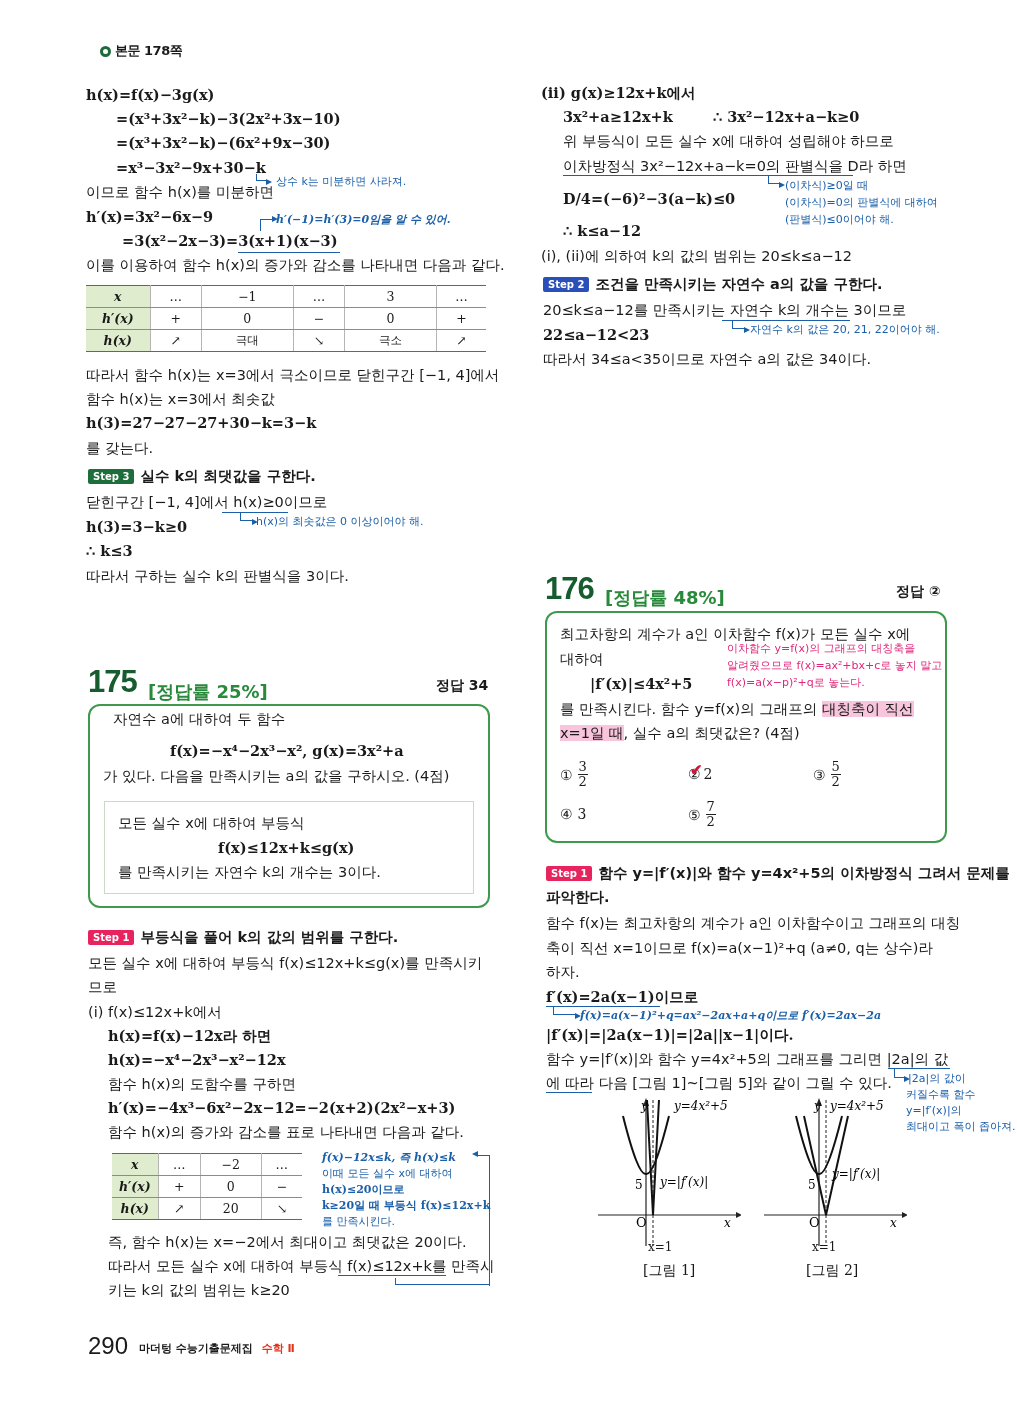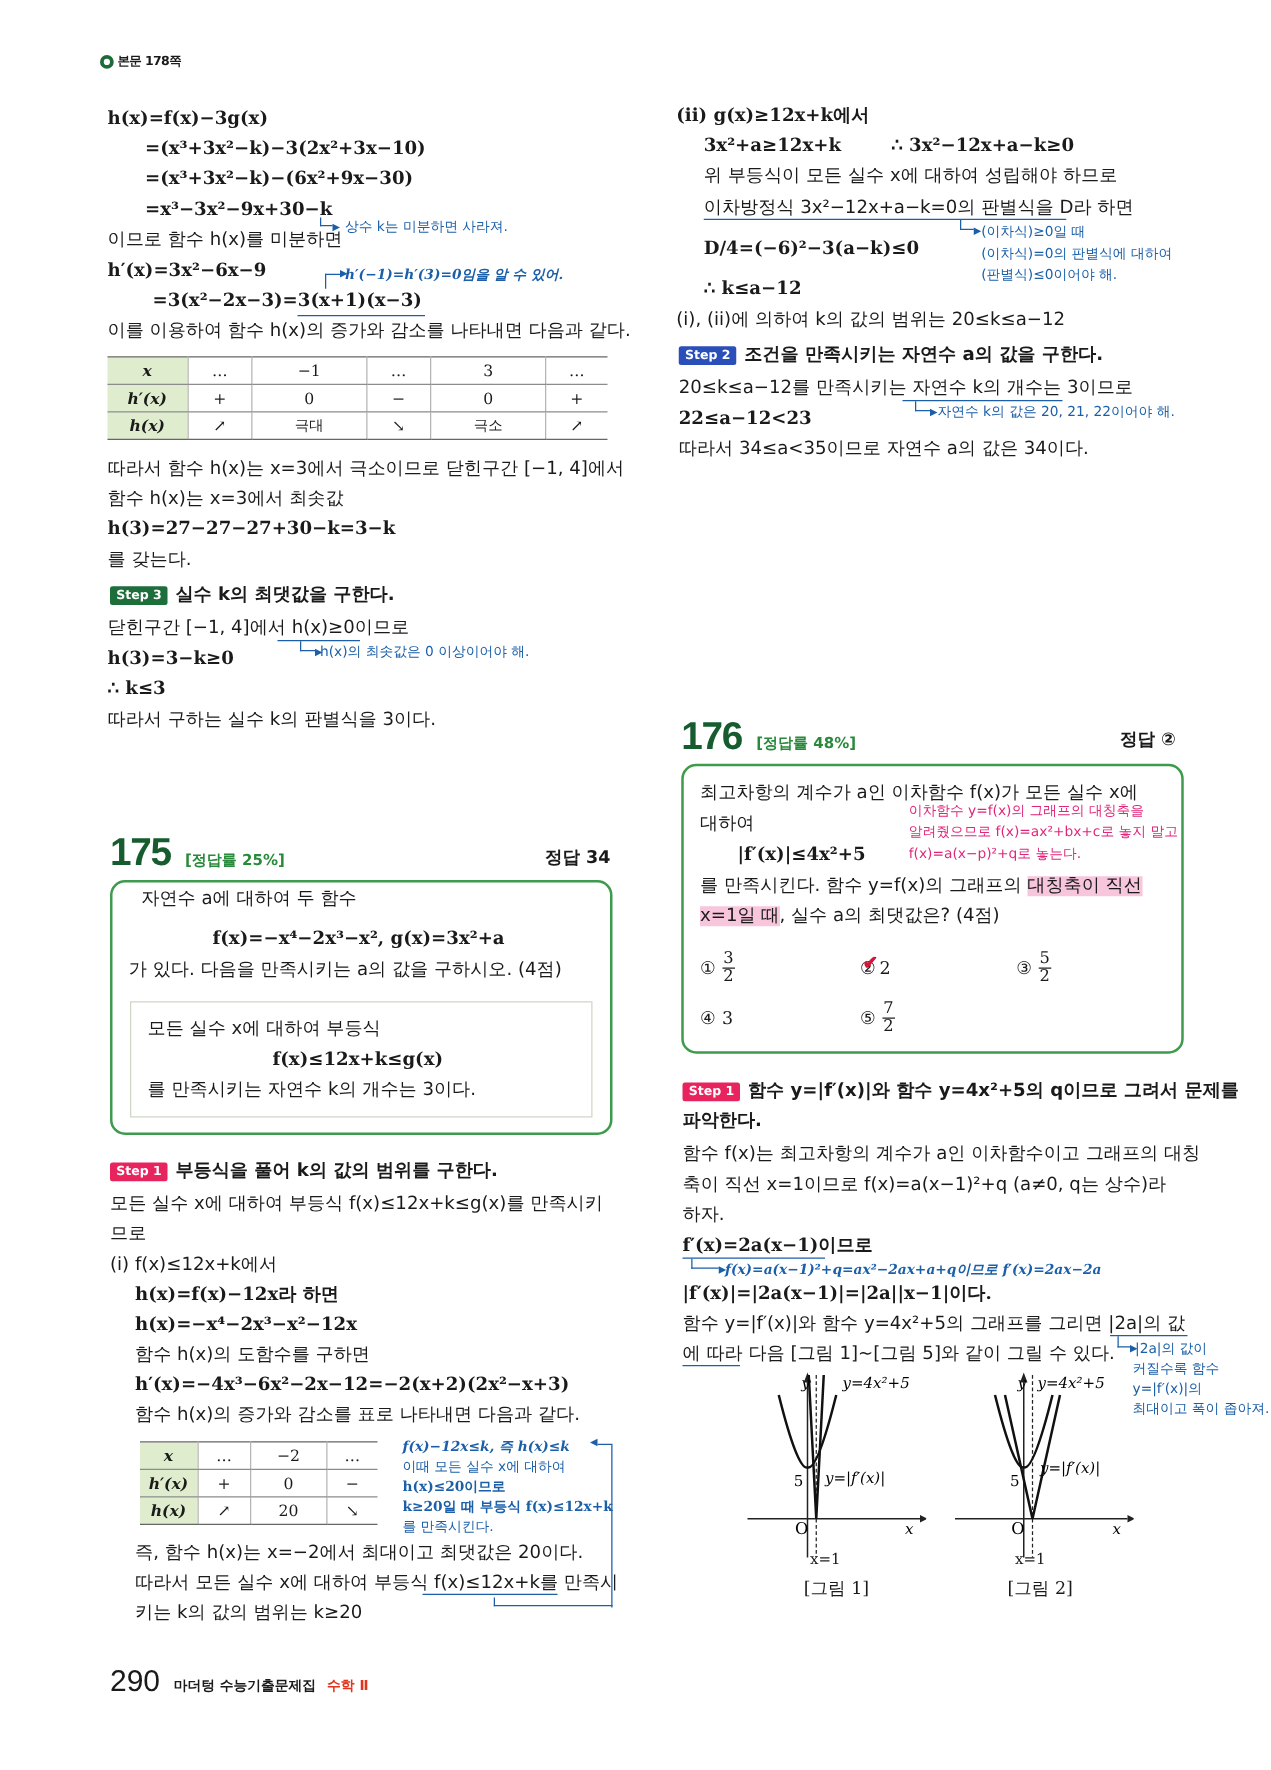--- a/index.html
+++ b/index.html
@@ -29,39 +29,39 @@
 
   
   .badge { display: inline-block; font-size: 10px; font-weight: bold; color: #fff; padding: 1px 5px; border-radius: 2px; line-height: 13px; margin-right: 6px; vertical-align: 1px; }
   .badge-green { background: #1e6e3c; }
   .badge-pink { background: #e8245f; }
   .badge-blue { background: #2a4fb8; }
   .step-title { font-weight: bold; }
 
   
   .pnum { position: absolute; font-size: 31px; font-weight: bold; color: #165c2f; letter-spacing: -1px; font-family: "Liberation Sans", sans-serif; }
-  .prate { position: absolute; font-size: 12px; font-weight: bold; color: #2a8a3c; }
+  .prate { position: absolute; font-size: 18px; font-weight: bold; color: #2a8a3c; }
   .pans { position: absolute; font-size: 14px; font-weight: bold; }
   .pbox { position: absolute; border: 2px solid #3e9a4c; border-radius: 12px; }
   .ibox { position: absolute; border: 1.5px solid #cfd8c4; }
   .hl-pink { background: #f8c6dc; }
 
   
   svg text { font-family: "DejaVu Serif", serif; }
   .cap { position: absolute; font-size: 14px; font-family: "DejaVu Serif", serif; }
 
   .footer-num { position: absolute; font-size: 24px; font-family: "Liberation Sans", sans-serif; }
   .footer-txt { position: absolute; font-size: 11px; font-weight: bold; }
   .footer-sub { color: #e0341c; }
   .check { color: #d0163a; font-weight: bold; }
 </style>
 </head>
 <body>
 
-<div class="abs" style="left:80px; top:42px; font-size:10px; font-weight:bold; letter-spacing:-0.5px;">
+<div class="abs" style="left:100px; top:42px; font-size:13px; font-weight:bold; letter-spacing:-0.5px;">
   <span class="ring"></span>
   <span>본문 178쪽</span>
 </div>
 
 <div>
   <div class="line math" style="left:86px; top:84px;">h(x)=f(x)−3g(x)</div>
   <div class="line math" style="left:116px; top:108px;">=(x³+3x²−k)−3(2x²+3x−10)</div>
   <div class="line math" style="left:116px; top:132px;">=(x³+3x²−k)−(6x²+9x−30)</div>
   <div class="line math" style="left:116px; top:157px;">=x³−3x²−9x+30−k</div>
   <div class="arrow-conn" style="left:256px; top:174px; width:10px; height:7px;"></div>
@@ -265,21 +265,21 @@
   </div>
   <div class="abs" style="left:688px; top:800px; font-family:'DejaVu Serif',serif; font-size:14px; display:flex; align-items:center; gap:5px;">
     <span>⑤</span>
     <span style="display:inline-flex; flex-direction:column; align-items:center; font-size:13px; line-height:14px;">
       <span style="border-bottom:1px solid #222; padding:0 1px;">7</span>
       <span>2</span>
     </span>
   </div>
 
   <div class="line" style="left:546px; top:862px;">
-    <span class="badge badge-pink">Step 1</span><span class="step-title">함수 y=|f′(x)|와 함수 y=4x²+5의 q이므로 그려서 문제를</span>
+    <span class="badge badge-pink">Step 1</span><span class="step-title">함수 y=|f′(x)|와 함수 y=4x²+5의 이차방정식 그려서 문제를</span>
   </div>
   <div class="line step-title" style="left:546px; top:886px;">파악한다.</div>
   <div class="line" style="left:546px; top:912px;">함수 f(x)는 최고차항의 계수가 a인 이차함수이고 그래프의 대칭</div>
   <div class="line" style="left:546px; top:937px;">축이 직선 x=1이므로 f(x)=a(x−1)²+q (a≠0, q는 상수)라</div>
   <div class="line" style="left:546px; top:961px;">하자.</div>
   <div class="line math" style="left:546px; top:986px;">f′(x)=2a(x−1)이므로</div>
   <div class="abs" style="left:546px; top:1006px; width:114px; border-bottom:1.5px solid #1b5fa8;"></div>
   <div class="arrow-conn" style="left:553px; top:1007px; width:22px; height:8px;"></div>
   <div class="note math it" style="left:580px; top:1008px;">f(x)=a(x−1)²+q=ax²−2ax+a+q이므로 f′(x)=2ax−2a</div>
   <div class="line math" style="left:546px; top:1024px;">|f′(x)|=|2a(x−1)|=|2a||x−1|이다.</div>

